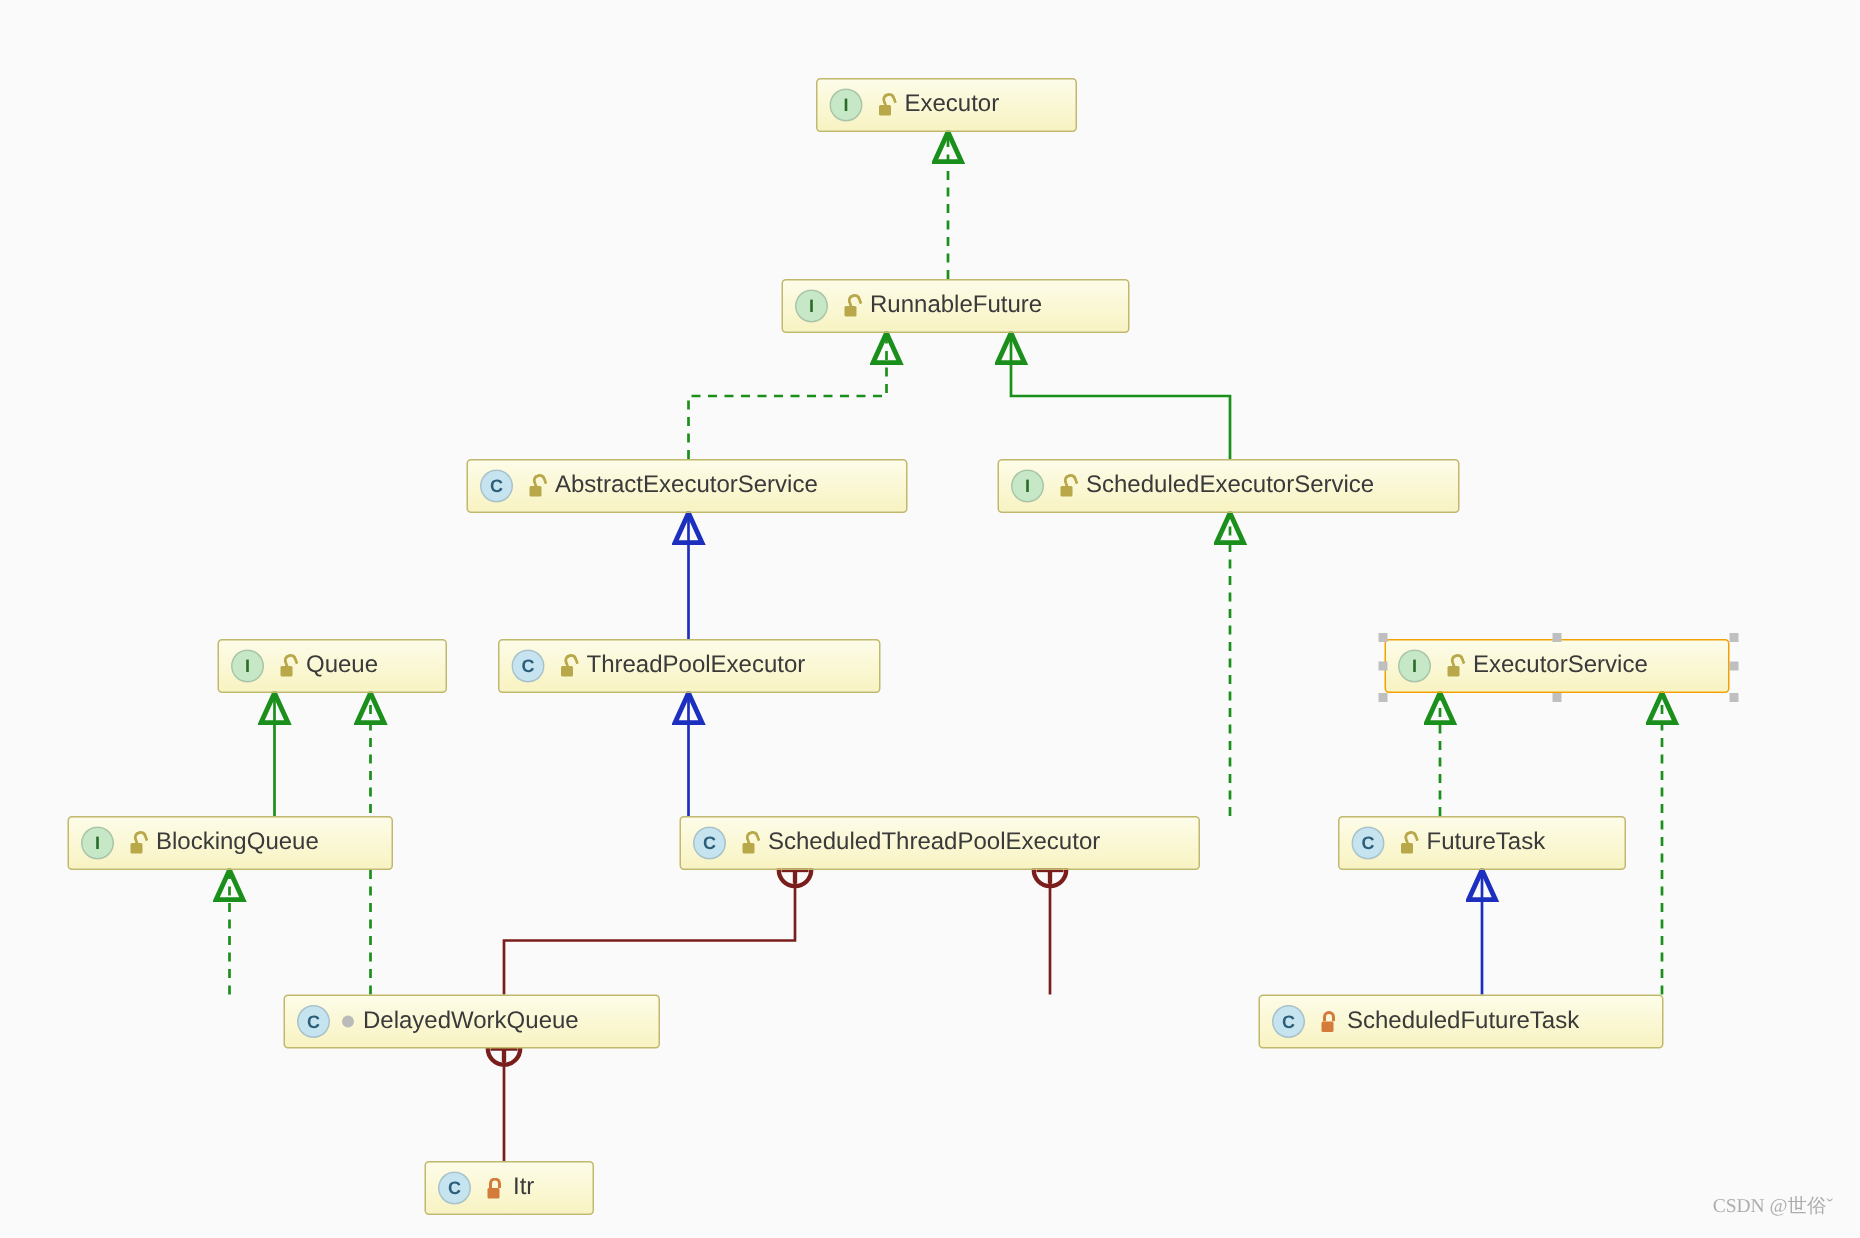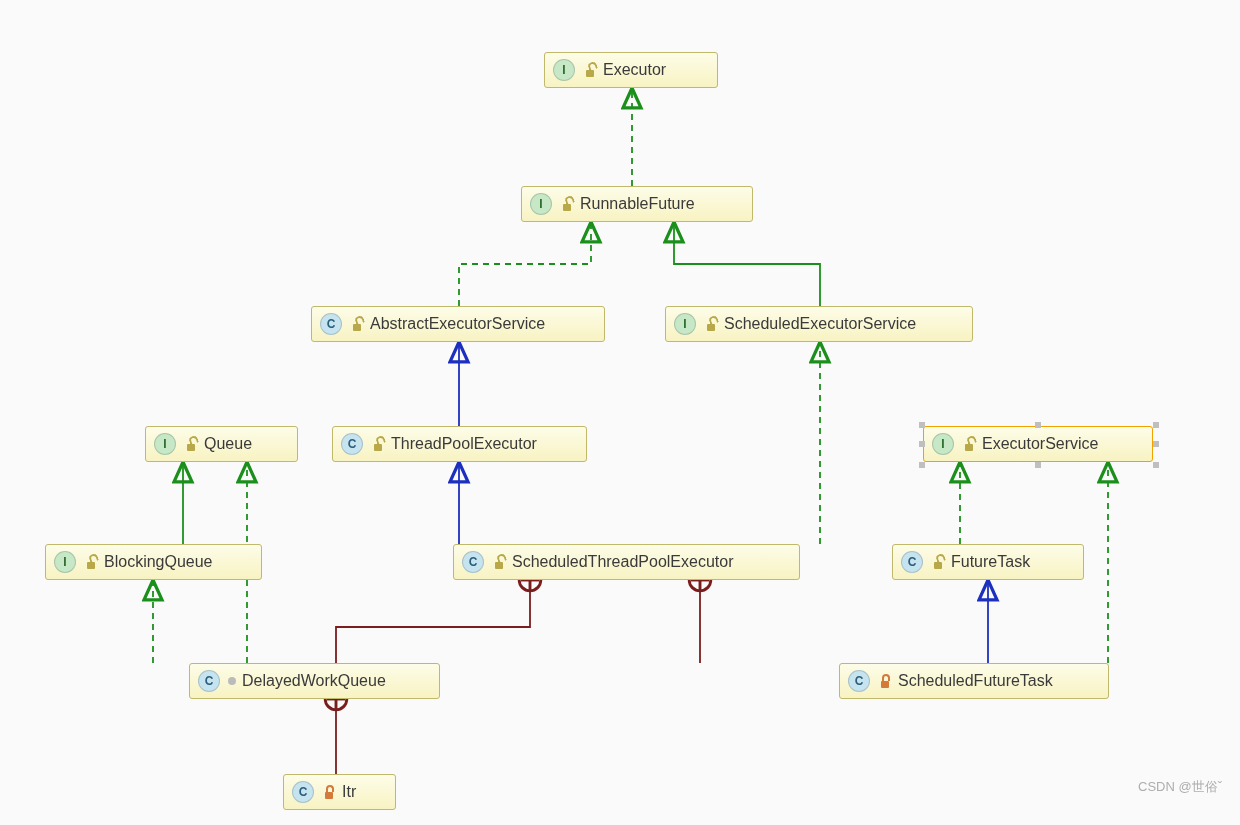--- a/index.html
+++ b/index.html
@@ -94,23 +94,24 @@
   .vis-dot {
     width: 8px; height: 8px;
     border-radius:50%;
     background:#bbb;
     margin: 0 6px 0 2px;
   }
   .label { color:#3a3a3a; }
   .watermark {
     position:absolute;
     right: 18px;
-    bottom: 29px;
+    bottom: 12px;
     color: rgba(110,110,110,0.55);
     font-size: 13px;
+    font-family: Liberation Serif, serif;
   }
   .sel-handle {
     position:absolute;
     width:6px; height:6px;
     background:#bfbfbf;
   }
 </style>
 </head>
 <body>
 

